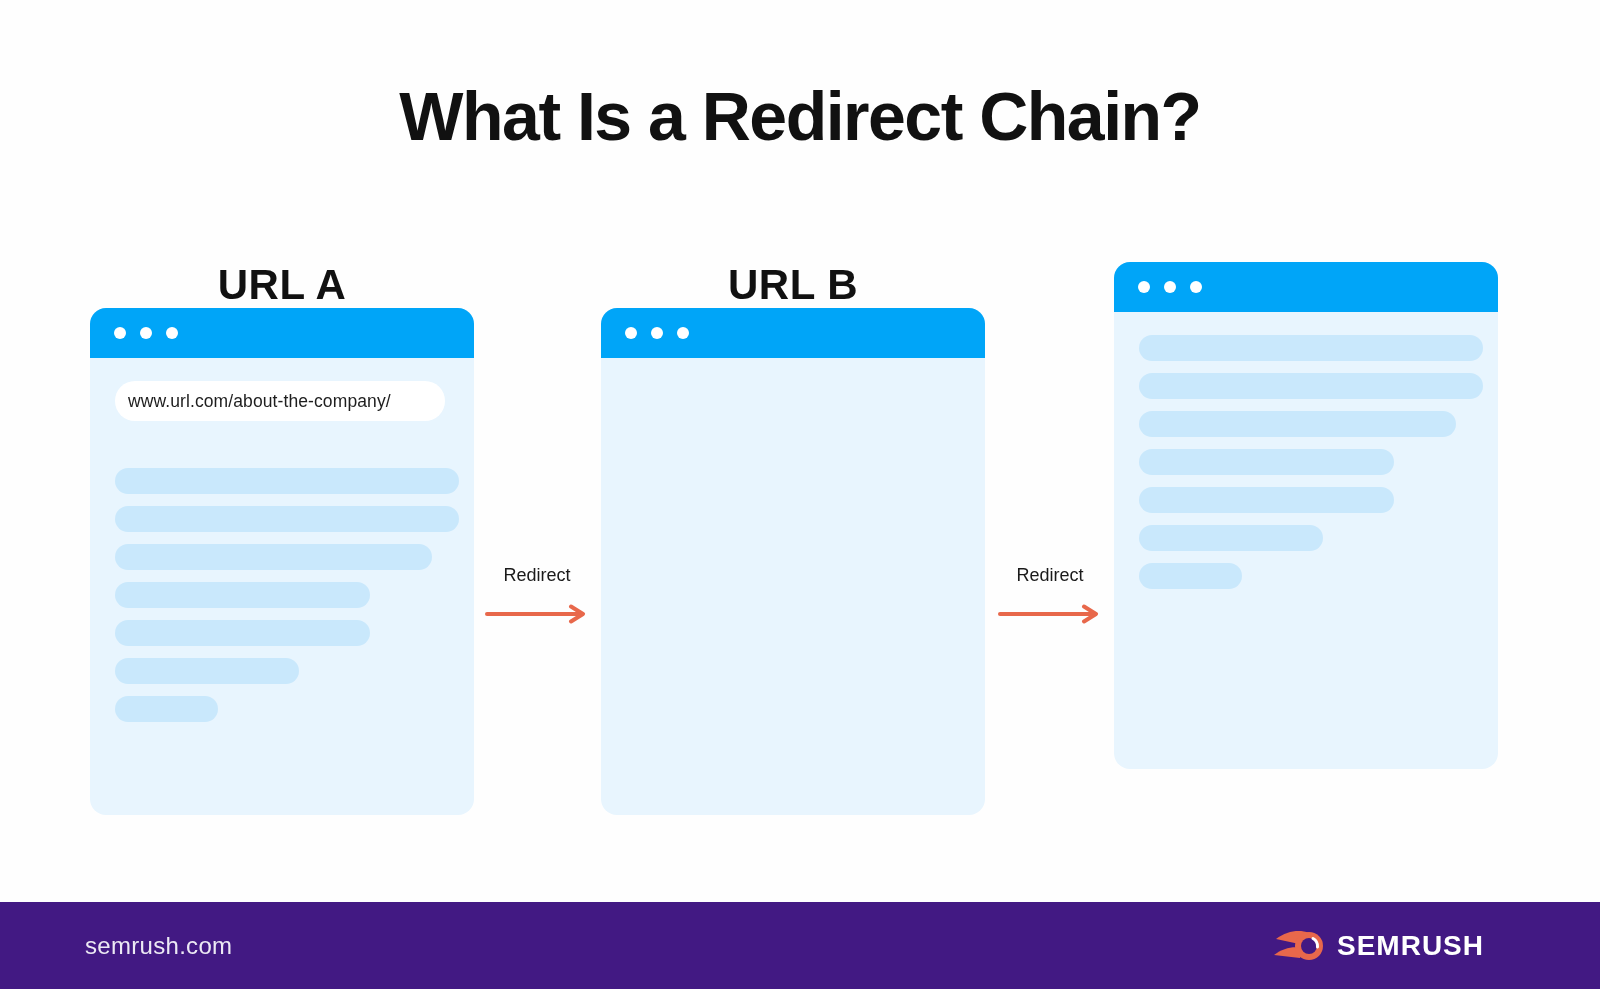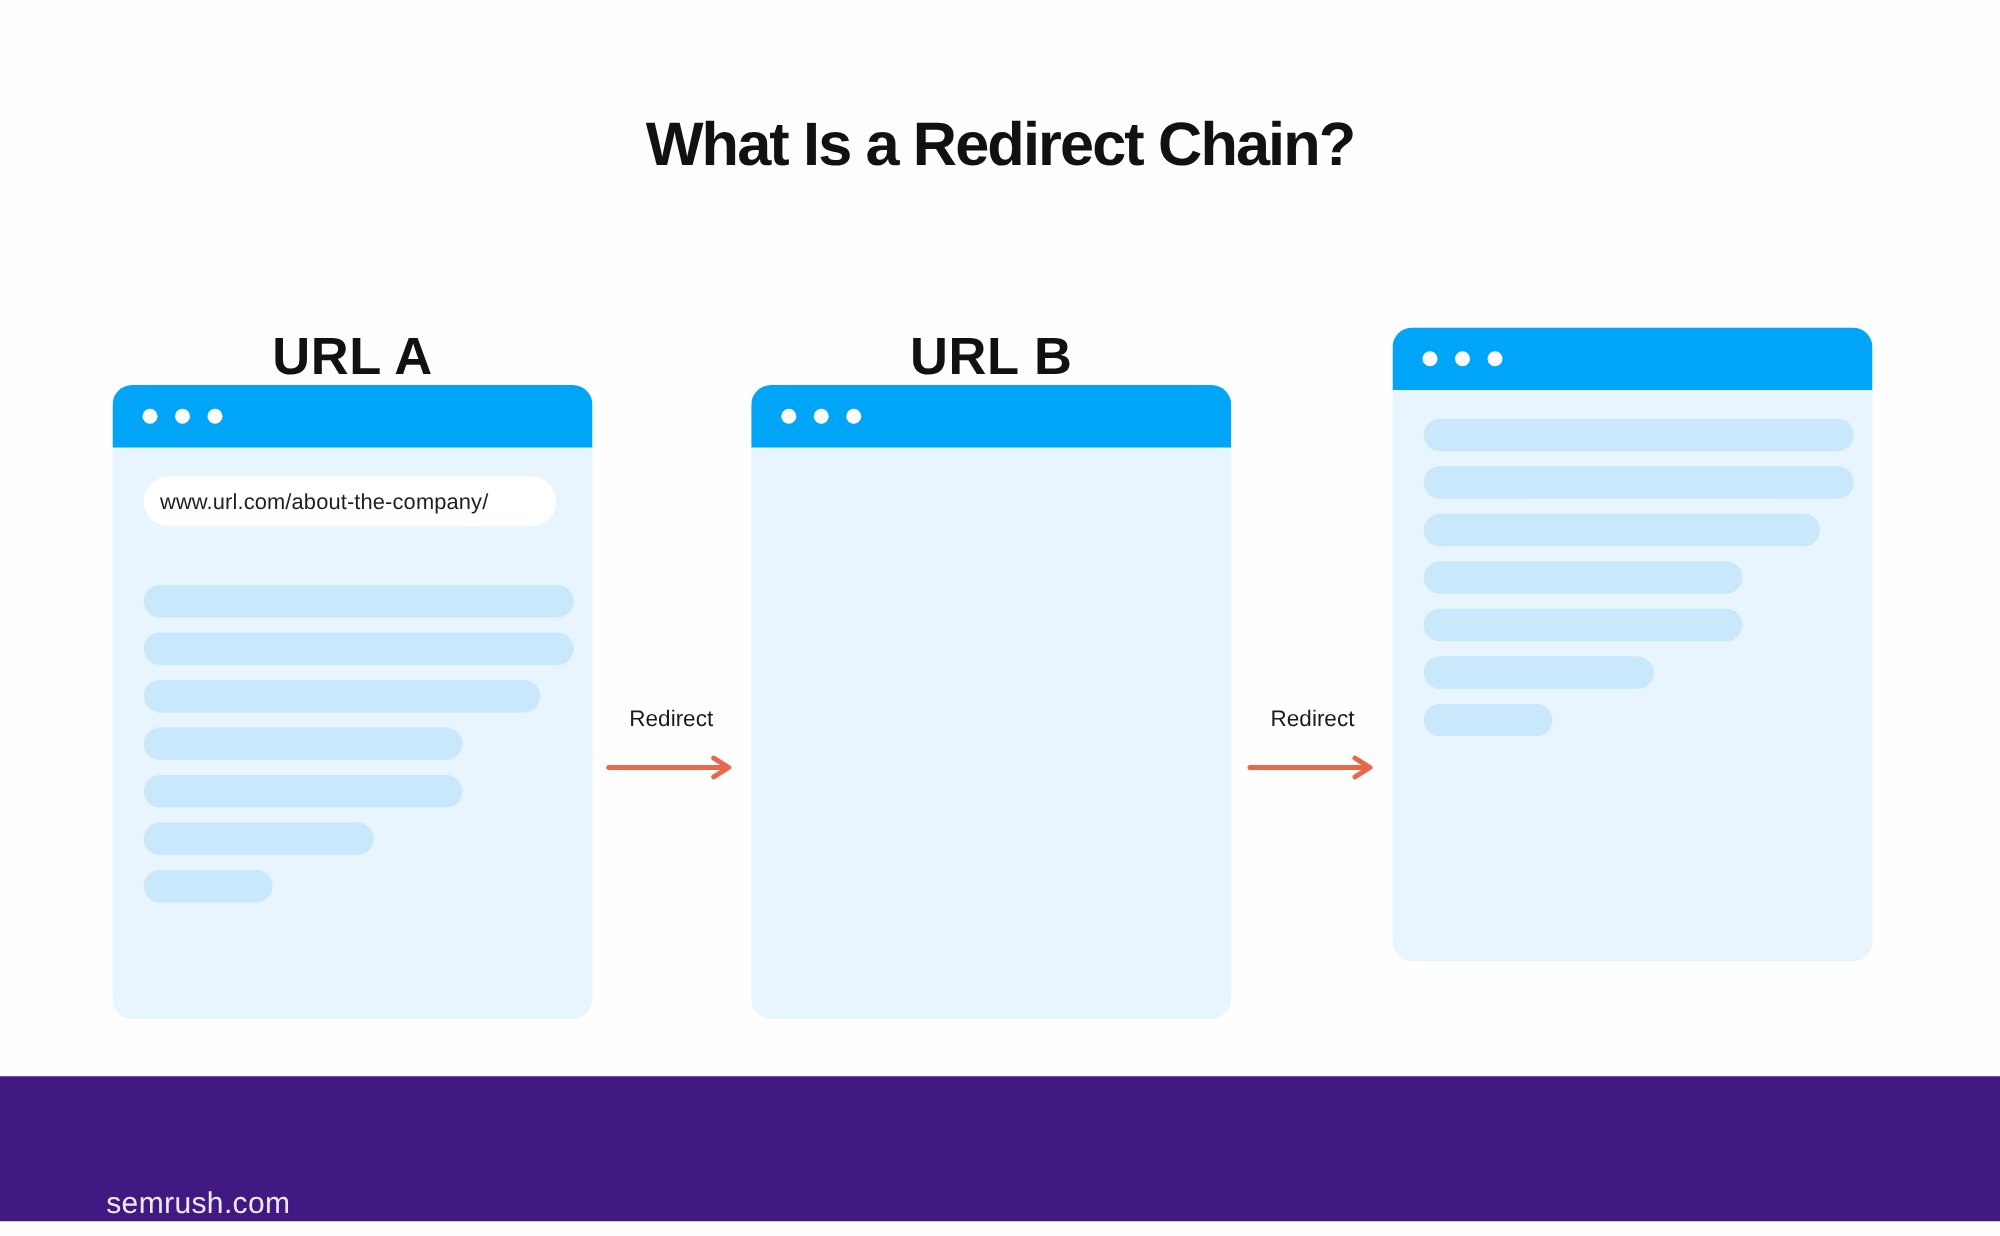--- a/index.html
+++ b/index.html
@@ -16,21 +16,21 @@
     --c-brand-text:#FFFFFF;
   }
   *{margin:0;padding:0;box-sizing:border-box;}
   html,body{background:#fff;}
   body{font-family:"Liberation Sans","DejaVu Sans",sans-serif;}
   .canvas{
     position:relative;width:1600px;height:989px;background:#FEFEFE;overflow:hidden;
   }
   .title{
     position:absolute;top:80px;left:0;width:100%;text-align:center;
-    font-size:49px;line-height:72px;font-weight:800;letter-spacing:-1.5px;
+    font-size:68px;line-height:72px;font-weight:800;letter-spacing:-1.5px;
     color:var(--c-title-text);
   }
   .col{position:absolute;top:262px;width:384px;}
   .col-a{left:90px;}
   .col-b{left:601px;}
   .col-c{left:1114px;}
   .col-label{
     text-align:center;font-size:42px;line-height:46px;font-weight:800;
     color:#111;letter-spacing:0.5px;
   }
@@ -62,23 +62,23 @@
     position:absolute;top:560px;width:106px;text-align:center;
   }
   .redirect-1{left:484px;}
   .redirect-2{left:997px;}
   .redirect-label{
     font-size:18px;line-height:30px;font-weight:500;color:var(--c-redirect-text);
   }
   .arrow-svg{display:block;margin:14px auto 0;}
   .arrow-svg line,.arrow-svg path{stroke:var(--c-arrow);}
   .footer{
-    position:absolute;left:0;bottom:12px;width:100%;height:116px;
+    position:absolute;left:0;bottom:0;width:100%;height:87px;
     background:var(--c-footer-bg);
-    display:flex;align-items:flex-end;justify-content:space-between;
+    display:flex;align-items:center;justify-content:space-between;
     padding:0 116px 0 85px;
   }
   .footer-site{font-size:24px;color:var(--c-footer-text);letter-spacing:0.3px;}
   .brand{display:flex;align-items:center;gap:10px;}
   .brand-text{
     font-size:28px;font-weight:800;color:var(--c-brand-text);letter-spacing:1px;
   }
 </style>
 </head>
 <body>
@@ -151,15 +151,25 @@
         <div class="line l4"></div>
         <div class="line l5"></div>
         <div class="line l6"></div>
         <div class="line l7"></div>
       </div>
     </div>
   </div>
 
   <div class="footer">
     <span class="footer-site">semrush.com</span>
+    <div class="brand">
+      <svg width="54" height="44" viewBox="0 0 54 44">
+        <path d="M3 15 C 14 7, 26 5, 36 9 L 31 21 Z" fill="#E8684B"></path>
+        <path d="M1 31 C 10 24, 20 22, 30 24 L 27 34 Z" fill="#E8684B"></path>
+        <circle cx="36" cy="22" r="14" fill="#E8684B"></circle>
+        <circle cx="36" cy="22" r="8" fill="#421983"></circle>
+        <path d="M40 14.5 A 9 9 0 0 1 44.5 23" fill="none" stroke="#FFFFFF" stroke-width="3" stroke-linecap="round"></path>
+      </svg>
+      <span class="brand-text">SEMRUSH</span>
+    </div>
   </div>
 
 </div>
 
 </body></html>

